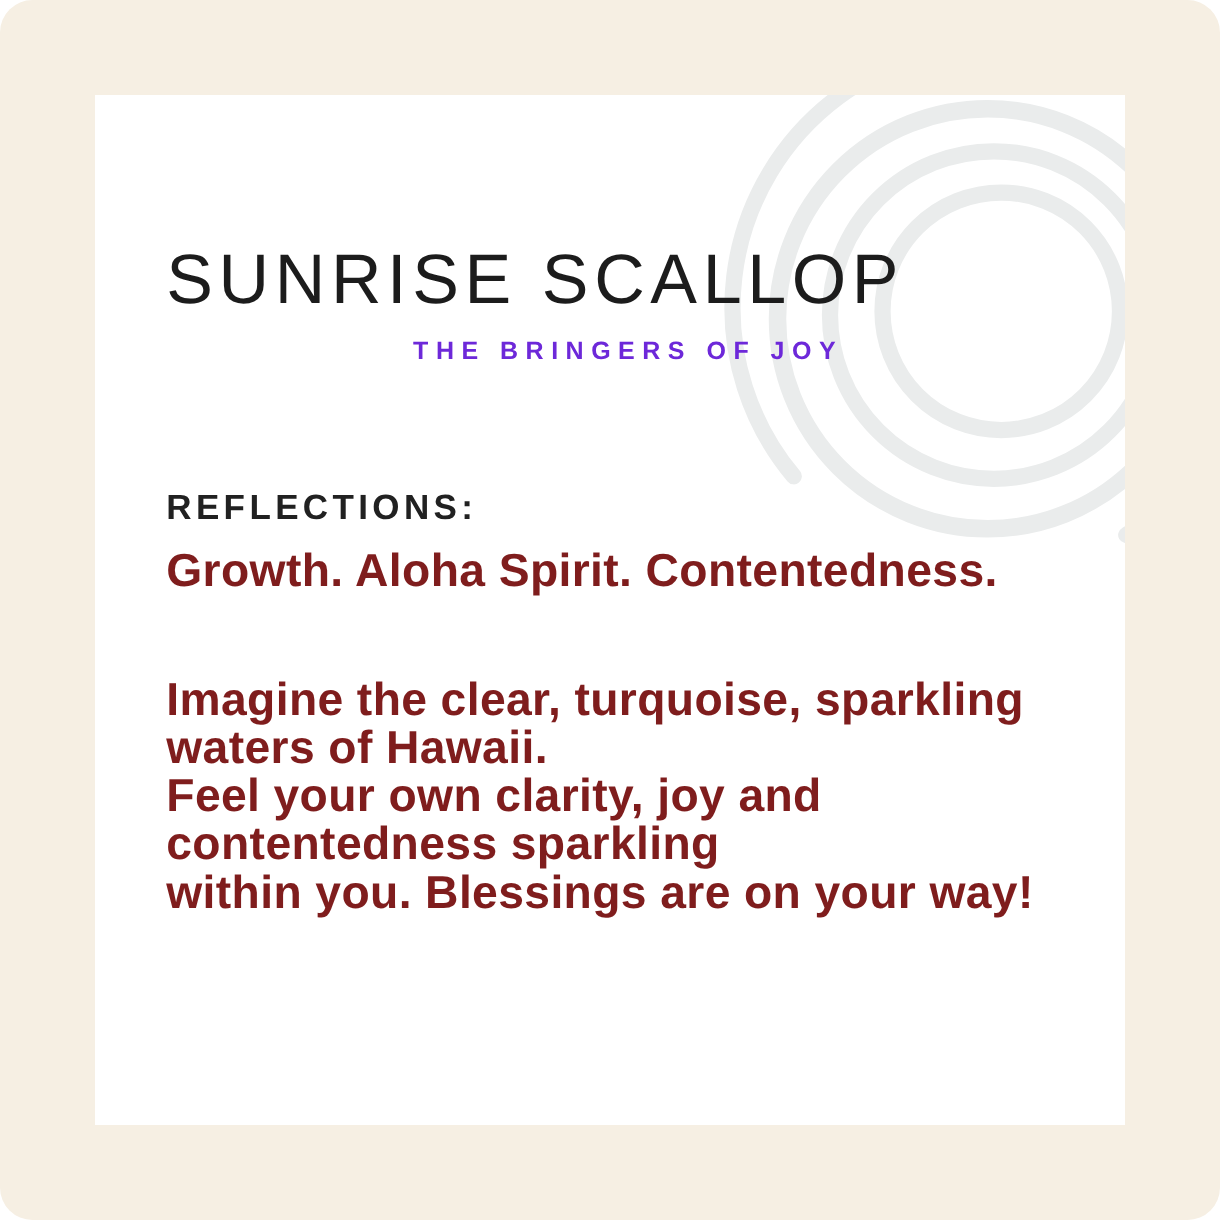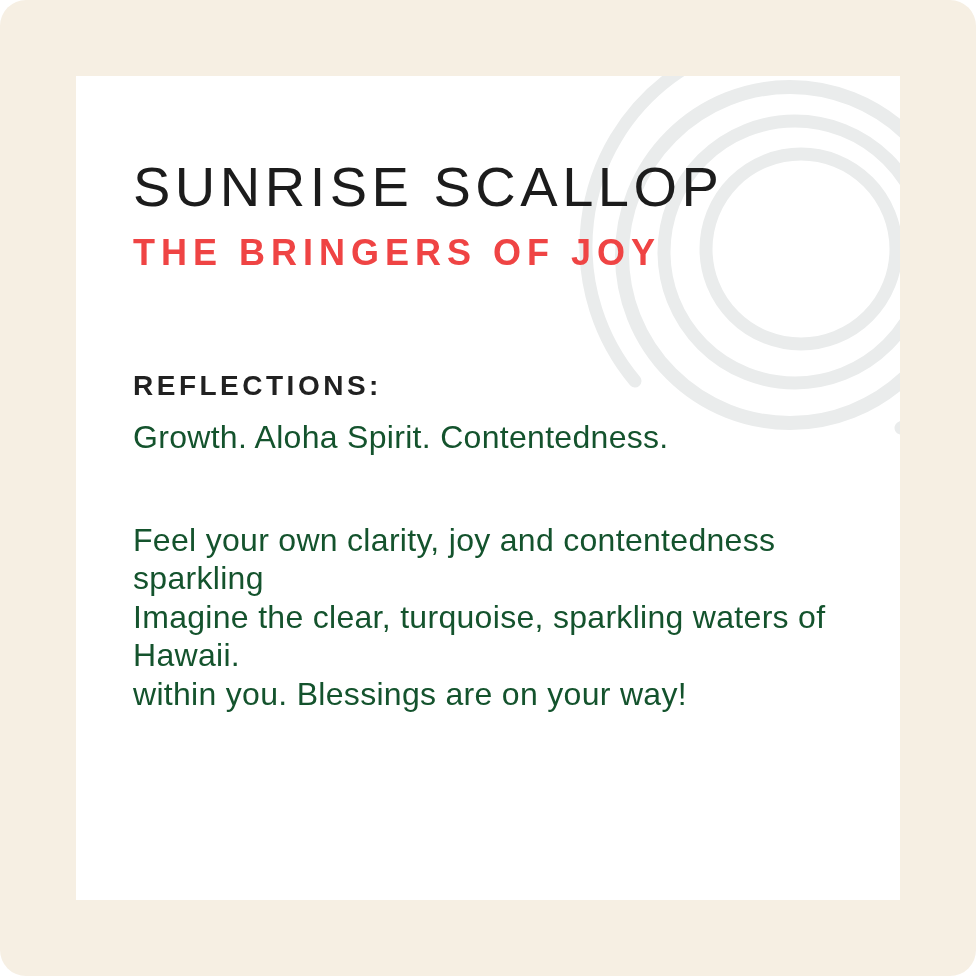--- a/index.html
+++ b/index.html
@@ -30,54 +30,55 @@
     top: 0;
     right: 0;
     pointer-events: none;
   }
   .content {
     position: relative;
     padding: 0 28px 0 57px;
     color: #1e1e1e;
   }
   .title {
-    margin: 83px 0 0 0;
+    margin: 119px 0 0 0;
     font-size: 56px;
     font-weight: 300;
     letter-spacing: 4.5px;
     line-height: 1.0;
     color: #1c1c1c;
     white-space: nowrap;
   }
   .subtitle {
     margin: 20px 0 0 0;
-    font-size: 36px;
+    font-size: 20px;
     font-weight: 700;
     letter-spacing: 6px;
     line-height: 1.0;
-    color: #ef4444;
+    color: #6d28d9;
     white-space: nowrap;
+    text-align: center;
   }
   .section-encourages { margin-top: 97px; }
   .section-reflections { margin-top: 64px; }
   .section-heading {
     margin: 0;
     font-size: 28px;
     font-weight: 700;
     letter-spacing: 3.5px;
     line-height: 35px;
     color: #212121;
   }
   .section-body {
     margin: 15px 0 0 0;
-    font-size: 32px;
-    font-weight: 400;
+    font-size: 37px;
+    font-weight: 700;
     line-height: 38.5px;
     letter-spacing: 0.3px;
-    color: #14532d;
+    color: #7f1d1d;
   }
   .line { display: block; }
 </style>
 </head>
 <body>
 
 <div class="canvas">
   <div class="card">
 
     <svg class="rings" width="824" height="480" viewBox="0 0 824 480" fill="none" aria-hidden="true">
@@ -95,21 +96,21 @@
         <h3 class="section-heading">
             <span class="line">REFLECTIONS:</span>
           </h3>
         <p class="section-body">
             <span class="line">Growth. Aloha Spirit. Contentedness.</span>
           </p>
       </section>
 
       <section class="section-reflections">
         <p class="section-body">
+            <span class="line">Imagine the clear, turquoise, sparkling waters of Hawaii.</span>
             <span class="line">Feel your own clarity, joy and contentedness sparkling</span>
-            <span class="line">Imagine the clear, turquoise, sparkling waters of Hawaii.</span>
             <span class="line">within you. Blessings are on your way!</span>
           </p>
       </section>
     </div>
 
   </div>
 </div>
 
 </body></html>

